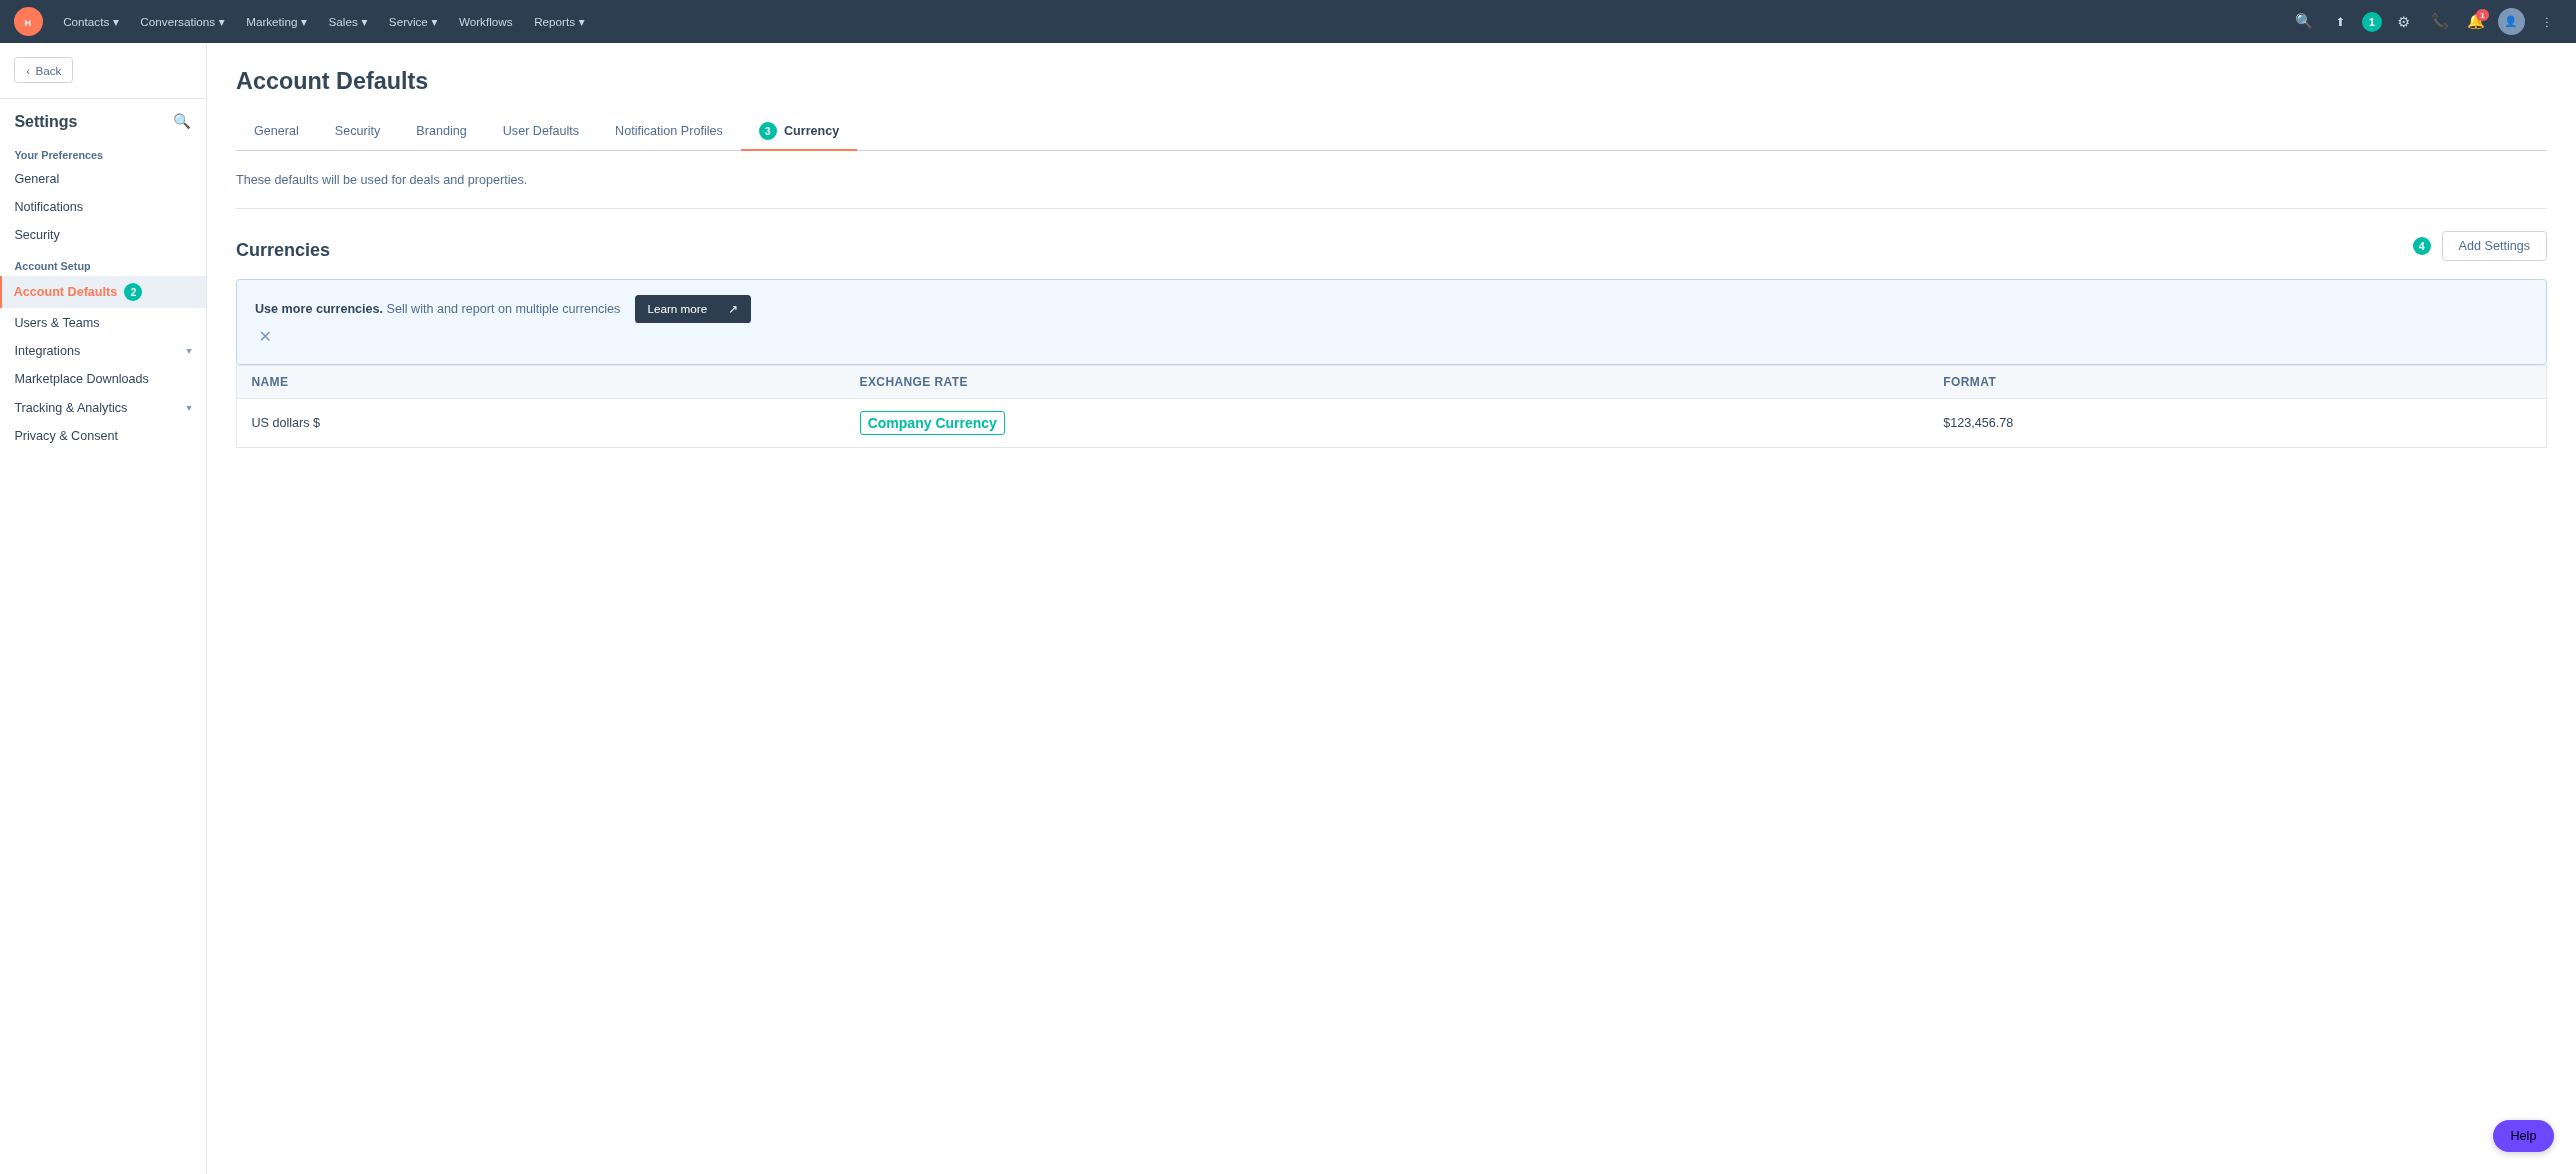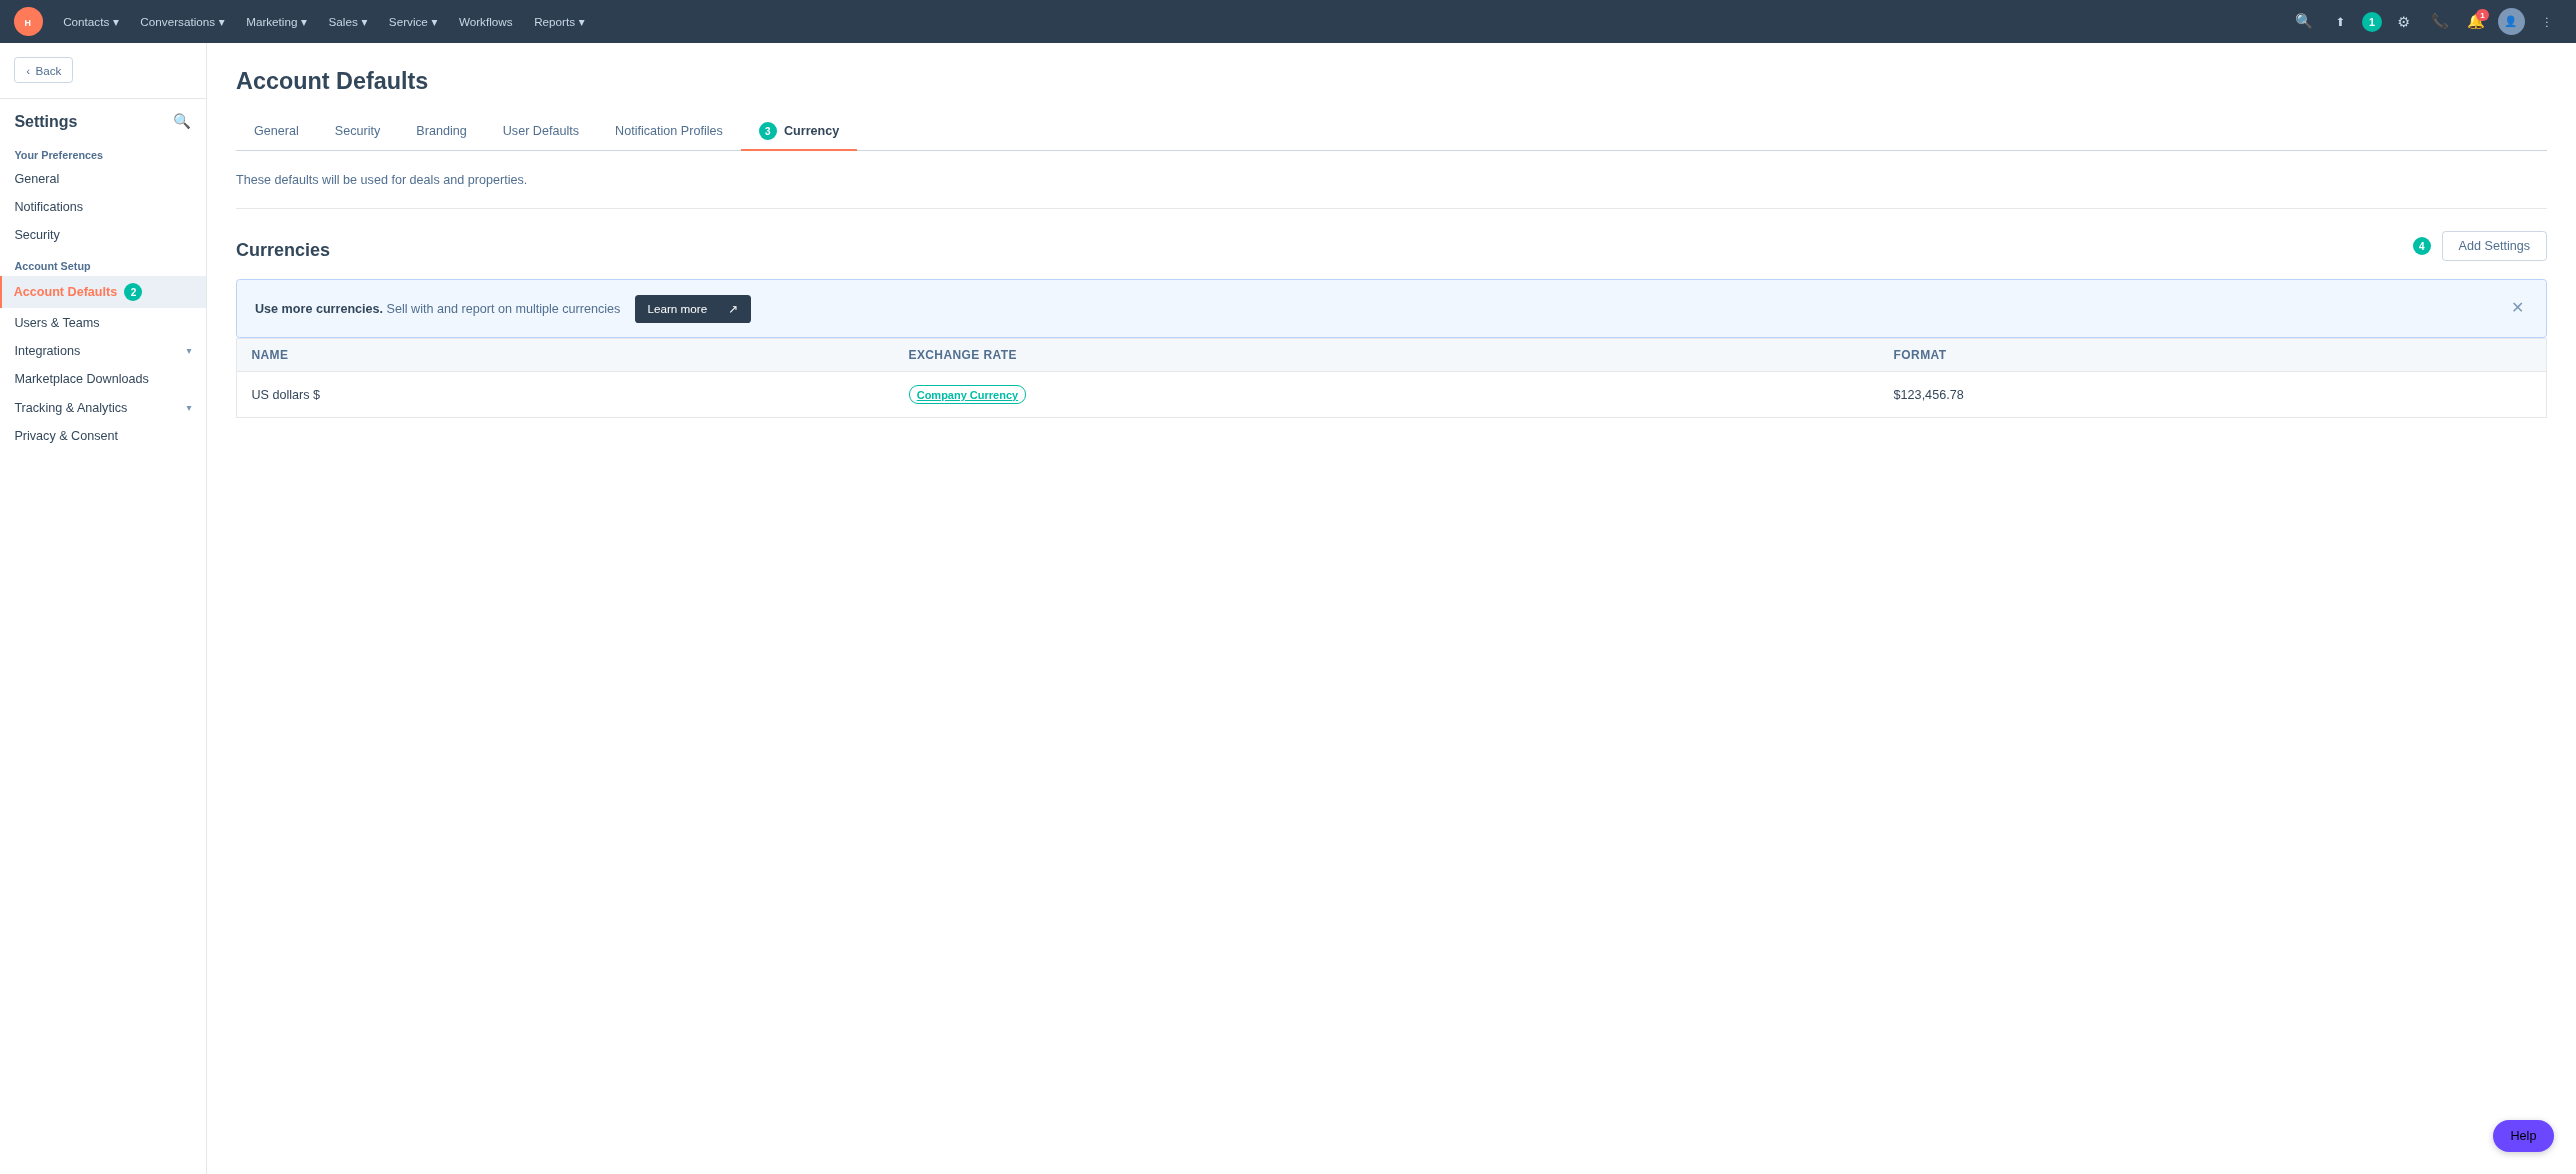--- a/index.html
+++ b/index.html
@@ -238,20 +238,21 @@
 
     
     .info-banner {
       background: #f0f7ff;
       border: 0.9px solid #b9d4f8;
       border-radius: 3.6px;
       padding: 14.4px 18px;
       display: flex;
       justify-content: space-between;
       margin-bottom: 0;
+      flex-direction: column;
     }
     .info-banner-left {
       display: flex; align-items: center; gap: 14.4px;
     }
     .info-banner-text {
       font-size: 12.6px;
       color: #33475b;
     }
     .info-banner-bold { font-weight: 700; }
     .info-banner-sub { color: #516f90; }
@@ -298,25 +299,24 @@
       color: #33475b;
       border-bottom: 0.9px solid #e5e8eb;
     }
     .currency-table tbody tr:last-child td {
       border-bottom: none;
     }
     .company-currency-badge {
       display: inline-block;
       border: 0.9px solid #00bda5;
       color: #00bda5;
-      border-radius: 9px;
+      border-radius: 3px;
       padding: 2.7px 7.2px;
-      font-size: 11px;
+      font-size: 14px;
       font-weight: 600;
-      text-decoration: underline;
     }
 
     
     .help-btn {
       position: fixed;
       bottom: 21.6px;
       right: 21.6px;
       background: #6b48ff;
       color: #000000;
       border-radius: 21.6px;

